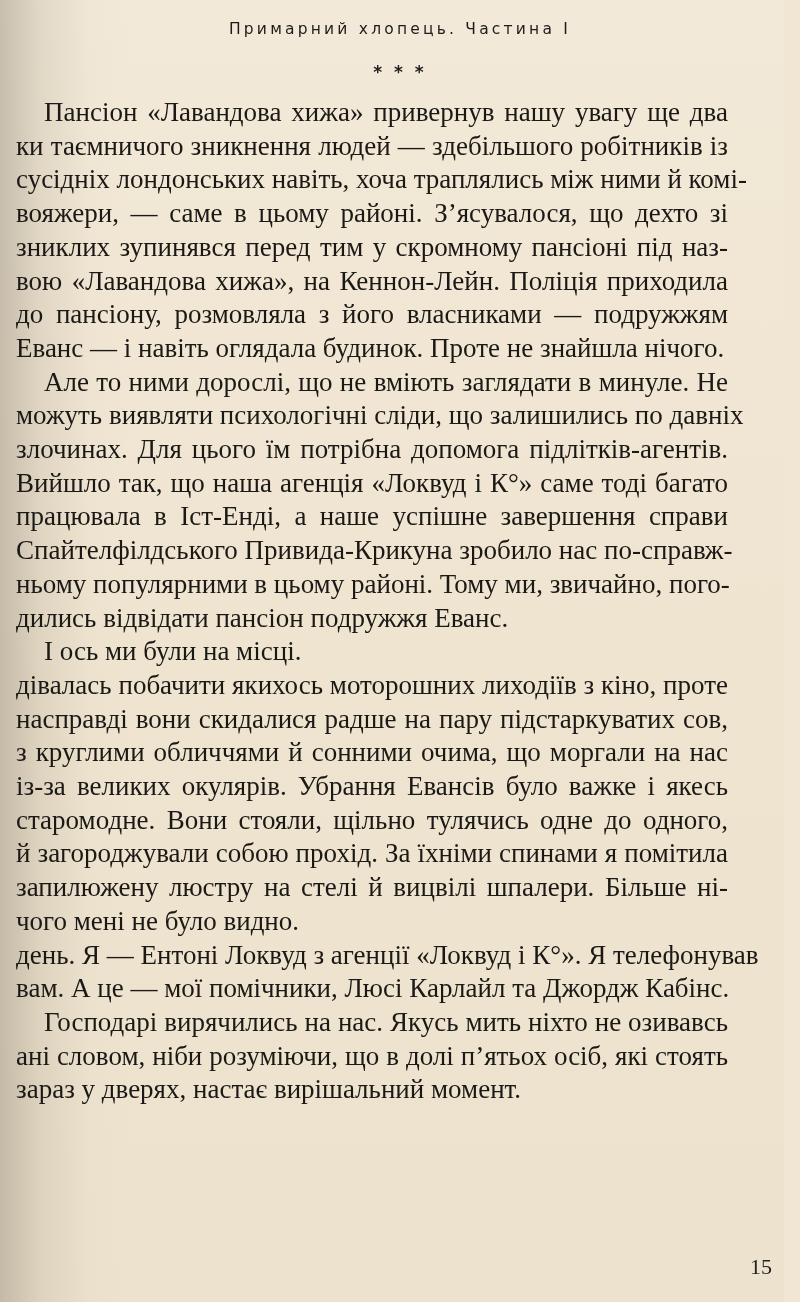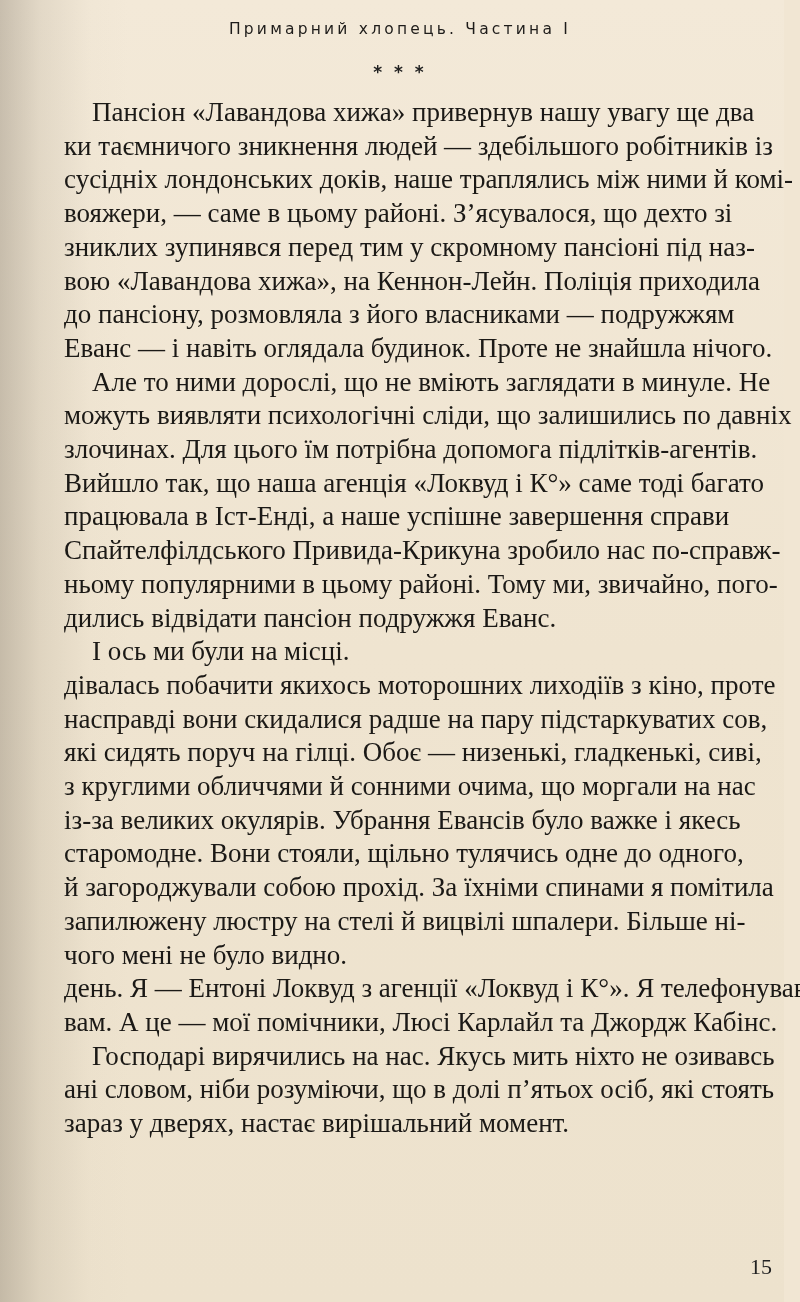--- a/index.html
+++ b/index.html
@@ -54,21 +54,20 @@
       font-size: 27px;
       line-height: 33.7px;
       text-align: justify;
       color: #1b1916;
     }
     .body-text .line {
       display: block;
       text-align: justify;
       text-align-last: justify;
       white-space: nowrap;
-      margin-left: 48px;
     }
     .body-text .line.last {
       text-align-last: left;
     }
     .body-text .line.indent {
       padding-left: 28px;
     }
     .folio {
       position: absolute;
       top: 1254px;
@@ -84,21 +83,21 @@
 <body>
 
 <div class="page">
   <div class="running-head">Примарний хлопець. Частина I</div>
   <div class="separator">* * *</div>
 
   <div class="body-text" id="body-text">
       <div>
         <span class="line indent">Пансіон «Лавандова хижа» привернув нашу увагу ще два</span>
         <span class="line">ки таємничого зникнення людей — здебільшого робітників із</span>
-        <span class="line">сусідніх лондонських доків, наше траплялись між ними й комі-</span>
+        <span class="line">сусідніх лондонських навіть, хоча траплялись між ними й комі-</span>
         <span class="line">вояжери, — саме в цьому районі. З’ясувалося, що дехто зі</span>
         <span class="line">зниклих  зупинявся перед тим у скромному пансіоні під наз-</span>
         <span class="line">вою «Лавандова хижа», на Кеннон-Лейн. Поліція приходила</span>
         <span class="line">до пансіону, розмовляла з його власниками — подружжям</span>
         <span class="line last">Еванс — і навіть оглядала будинок. Проте не знайшла нічого.</span>
       </div>
       <div>
         <span class="line indent">Але то ними дорослі, що не вміють заглядати в минуле. Не</span>
         <span class="line">можуть виявляти психологічні сліди, що залишились по давніх</span>
         <span class="line">злочинах. Для цього їм потрібна допомога підлітків-агентів.</span>
@@ -107,21 +106,20 @@
         <span class="line">Спайтелфілдського Привида-Крикуна зробило нас по-справж-</span>
         <span class="line">ньому популярними в цьому районі. Тому ми, звичайно, пого-</span>
         <span class="line last">дились відвідати пансіон подружжя Еванс.</span>
       </div>
       <div>
         <span class="line indent last">І ось ми були на місці.</span>
       </div>
       <div>
         <span class="line">дівалась побачити якихось моторошних лиходіїв з кіно, проте</span>
         <span class="line">насправді вони скидалися радше на пару підстаркуватих сов,</span>
-        <span class="line">які сидять поруч на гілці. Обоє — низенькі, гладкенькі, сиві,</span>
         <span class="line">з круглими обличчями й сонними очима, що моргали на нас</span>
         <span class="line">із-за великих окулярів. Убрання Евансів було важке і якесь</span>
         <span class="line">старомодне. Вони стояли, щільно тулячись одне до одного,</span>
         <span class="line">й загороджували собою прохід. За їхніми спинами я помітила</span>
         <span class="line">запилюжену люстру на стелі й вицвілі шпалери. Більше ні-</span>
         <span class="line last">чого мені не було видно.</span>
       </div>
       <div>
         <span class="line">день. Я — Ентоні Локвуд з агенції «Локвуд і К°». Я телефонував</span>
         <span class="line last">вам. А це — мої помічники, Люсі Карлайл та Джордж Кабінс.</span>

